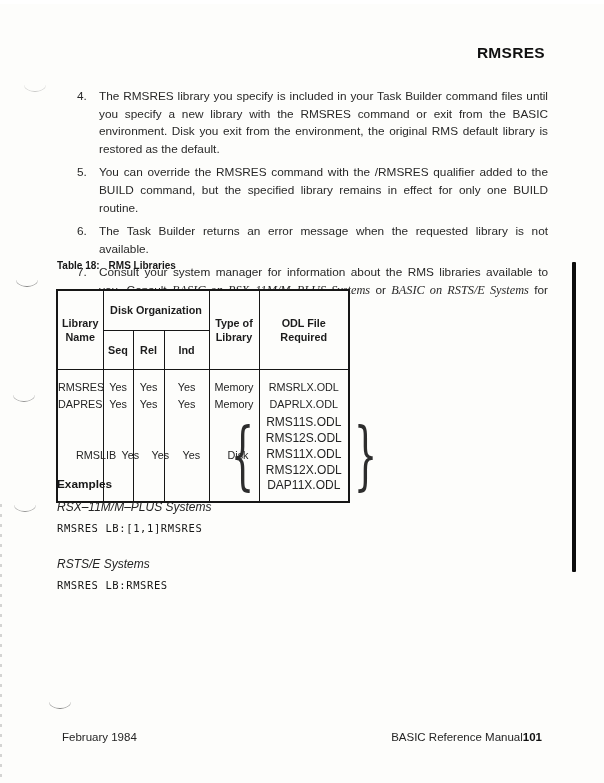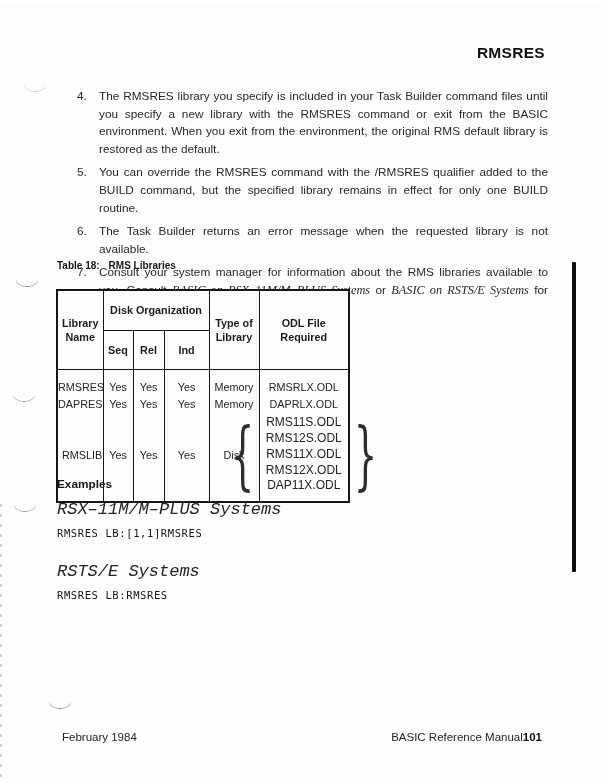--- a/index.html
+++ b/index.html
@@ -20,29 +20,29 @@
   
   .table-caption { position:absolute; top:256px; left:57px; font-size:10px; font-weight:bold; color:#161616; }
   .caption-title { margin-left:9px; }
 
   
   .rms-table { position:absolute; top:285px; left:56px; width:292px; border-collapse:collapse; table-layout:fixed; background:#fdfdfb; border:2px solid #161616; }
   .rms-table th { border:1.5px solid #161616; font-size:10.8px; font-weight:bold; color:#1c1c1c; text-align:center; vertical-align:middle; line-height:1.35; padding:12px 1px; height:18px; }
   .rms-table td { border-left:1.5px solid #161616; border-right:1.5px solid #161616; border-top:none; border-bottom:none; font-size:10.8px; font-weight:normal; color:#242424; text-align:center; vertical-align:middle; }
   .rms-table tbody tr.r0 td { padding-top:9px; height:26px; }
   .rms-table tbody tr.r1 td { height:17px; }
-  .rms-table tbody tr.r2 td { padding:2px 4px 6px; }
+  .rms-table tbody tr.r2 td { padding:2px 18px 6px; }
   .brace-wrap { display:flex; align-items:center; justify-content:center; }
   .brace { font-family:"DejaVu Serif", serif; font-size:74px; font-weight:100; color:#2d2d2d; display:inline-block; transform:scaleX(.5); line-height:80px; }
   .odl-lines div { font-size:12px; line-height:15.8px; white-space:nowrap; }
 
   
   .examples { position:absolute; top:473px; left:57px; }
   .examples-heading { font-size:11.8px; font-weight:bold; color:#161616; }
-  .ex-title { margin-top:9px; font-family:Liberation Mono, monospace; font-style:italic; font-size:17px; color:#242424; }
+  .ex-title { margin-top:9px; font-family:Liberation Sans, sans-serif; font-style:italic; font-size:12px; color:#242424; }
   .ex-block + .ex-block .ex-title { margin-top:23px; }
   .ex-code { margin-top:8px; font-family:"DejaVu Sans Mono", monospace; font-size:10.5px; letter-spacing:.6px; color:#161616; }
 
   
   .change-bar { position:absolute; left:572px; top:258px; width:4px; height:310px; background:#0d0d0d; border-radius:1px; }
 
   
   .footer-date { position:absolute; left:62px; top:727px; font-size:11.5px; color:#242424; }
   .footer-right { position:absolute; right:62px; top:727px; display:flex; align-items:baseline; font-size:11.5px; color:#242424; }
   .footer-page { font-weight:bold; color:#101010; }
@@ -67,21 +67,21 @@
   <div class="margin-mark mk2"></div>
   <div class="margin-mark mk3"></div>
   <div class="margin-mark mk4"></div>
   <div class="edge-artifact"></div>
 
   <div class="header-title">RMSRES</div>
 
   <div class="num-list" id="num-list">
       <div class="list-item">
         <span class="item-number">4.</span>
-        <span class="item-text"><span>The RMSRES library you specify is included in your Task Builder command files until you specify a new library with the RMSRES command or exit from the BASIC environment. When you exit from the environment, the original RMS default library is restored as the default.</span></span>
+        <span class="item-text"><span>The RMSRES library you specify is included in your Task Builder command files until you specify a new library with the RMSRES command or exit from the BASIC environment. Disk you exit from the environment, the original RMS default library is restored as the default.</span></span>
       </div>
       <div class="list-item">
         <span class="item-number">5.</span>
         <span class="item-text"><span>You can override the RMSRES command with the /RMSRES qualifier added to the BUILD command, but the specified library remains in effect for only one BUILD routine.</span></span>
       </div>
       <div class="list-item">
         <span class="item-number">6.</span>
         <span class="item-text"><span>The Task Builder returns an error message when the requested library is not available.</span></span>
       </div>
       <div class="list-item">

